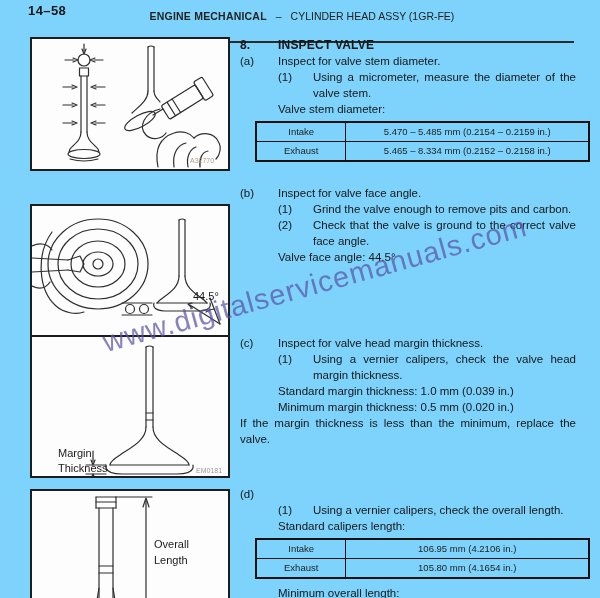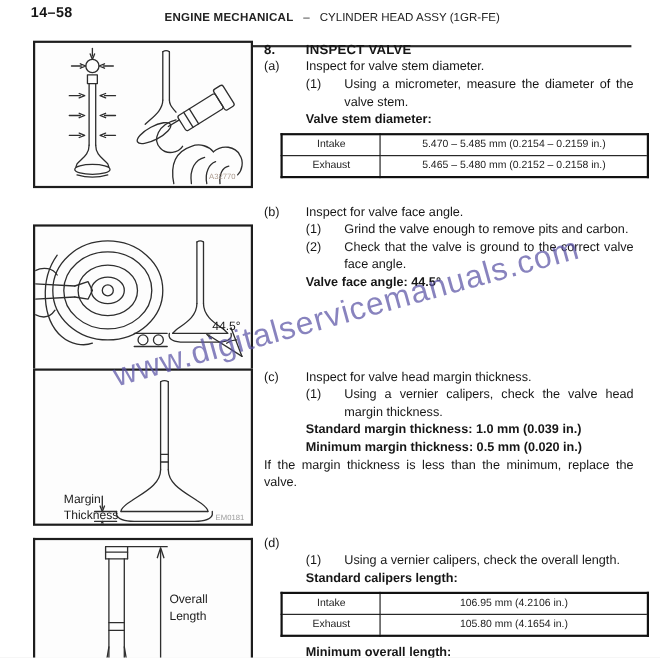--- a/index.html
+++ b/index.html
@@ -1,16 +1,16 @@
 <!DOCTYPE html>
 <html><head>
 <meta charset="utf-8">
 <style>
   html,body{margin:0;padding:0;background:#e8e8e8;}
-  .page{position:relative;width:600px;height:598px;background:#ffffff;overflow:hidden;
+  .page{position:relative;width:600px;height:598px;background:#7dd3fc;overflow:hidden;
         font-family:"Liberation Sans",sans-serif;color:#161616;}
   .page-number{position:absolute;left:28px;top:3px;font-size:13px;font-weight:bold;letter-spacing:.4px;}
   .header{position:absolute;left:30px;right:26px;top:10px;text-align:center;
           border-bottom:2px solid #2b2b2b;padding-bottom:19px;font-size:10.5px;white-space:nowrap;color:#222;}
   .header .hbold{font-weight:bold;letter-spacing:.2px;}
   .header .hsep{margin:0 9px;}
 
   
   .fig{position:absolute;left:30px;width:200px;border:2px solid #1d1d1d;background:#fdfdfd;box-sizing:border-box;}
   #fig1{top:37px;height:134px;}
@@ -28,21 +28,21 @@
   #blk-b{top:185px;}
   #blk-c{top:335px;}
   #blk-d{top:486px;}
   .row{display:flex;}
   .lbl{flex:0 0 38px;}
   .row2{display:flex;}
   .lbl2{flex:0 0 35px;}
   .bold{font-weight:bold;}
   .title{font-size:12px;letter-spacing:.2px;}
   .just{text-align:justify;}
-  .spec{font-weight:bold;}
+  .spec{font-weight:normal;}
 
   table.tbl{width:335px;margin-left:15px;margin-top:4px;margin-bottom:6px;
             border-collapse:collapse;border:2px solid #111;font-size:9.5px;color:#222;}
   table.tbl td{border:1px solid #111;text-align:center;padding:1px 2px;height:12px;}
   table.tbl td.c0{width:27%;}
 
   .watermark{position:absolute;left:55px;top:268px;width:520px;text-align:center;
              font-size:29px;letter-spacing:1px;opacity:.72;
              transform:rotate(-15.5deg);pointer-events:none;z-index:5;white-space:nowrap;}
 </style>
@@ -212,21 +212,21 @@
       </div>
     </div>
     <table class="tbl">
       <tbody>
           <tr>
         <td class="c0">Intake</td>
         <td>5.470 – 5.485 mm (0.2154 – 0.2159 in.)</td>
       </tr>
       <tr>
         <td class="c0">Exhaust</td>
-        <td>5.465 – 5.480 mm (0.2152 – 0.2158 in.)</td>
+        <td>5.465 – 8.334 mm (0.2152 – 0.2158 in.)</td>
       </tr>
     </tbody>
       </table>
   </div>
 
   <div class="blk" id="blk-b">
     <div class="row">
       <span class="lbl">(b)</span>
       <span>Inspect for valve face angle.</span>
     </div>

